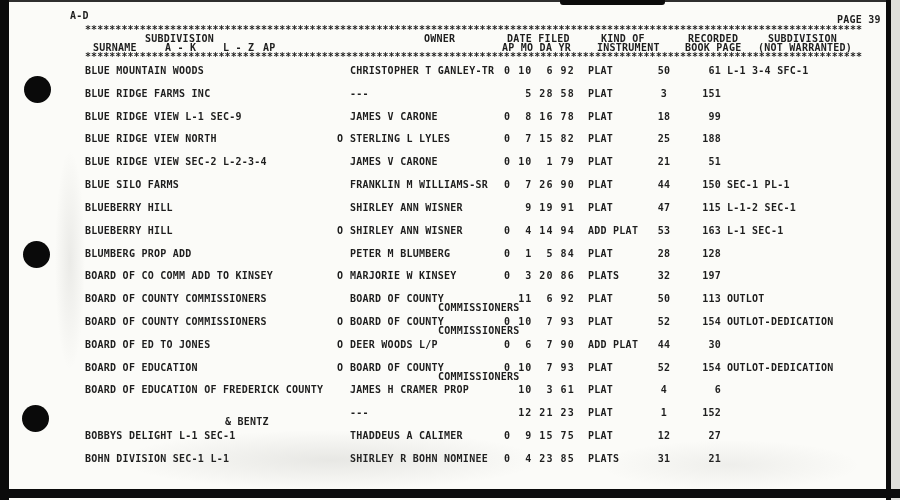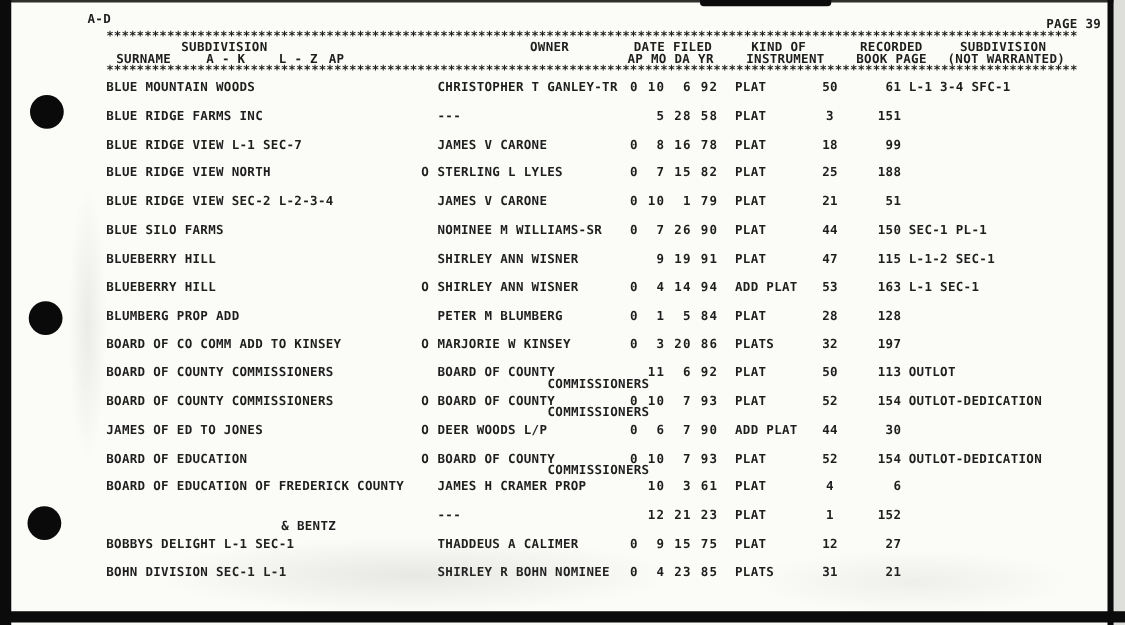--- a/index.html
+++ b/index.html
@@ -109,21 +109,21 @@
     <span class="txt c-owner">---</span>
 
     <span class="txt c-date">   5 28 58</span>
     <span class="txt c-inst">PLAT</span>
     <span class="txt c-book">3</span>
     <span class="txt c-page">151</span>
 
   </div>
 
   <div class="row" style="top: 111.64px;">
-    <span class="txt c-sub">BLUE RIDGE VIEW L-1 SEC-7</span>
+    <span class="txt c-sub">BLUE RIDGE VIEW L-1 SEC-9</span>
 
     <span class="txt c-owner">JAMES V CARONE</span>
 
     <span class="txt c-date">0  8 16 78</span>
     <span class="txt c-inst">PLAT</span>
     <span class="txt c-book">18</span>
     <span class="txt c-page">99</span>
 
   </div>
 
@@ -148,21 +148,21 @@
     <span class="txt c-date">0 10  1 79</span>
     <span class="txt c-inst">PLAT</span>
     <span class="txt c-book">21</span>
     <span class="txt c-page">51</span>
 
   </div>
 
   <div class="row" style="top: 180.1px;">
     <span class="txt c-sub">BLUE SILO FARMS</span>
 
-    <span class="txt c-owner">NOMINEE M WILLIAMS-SR</span>
+    <span class="txt c-owner">FRANKLIN M WILLIAMS-SR</span>
 
     <span class="txt c-date">0  7 26 90</span>
     <span class="txt c-inst">PLAT</span>
     <span class="txt c-book">44</span>
     <span class="txt c-page">150</span>
     <span class="txt c-desc">SEC-1 PL-1</span>
   </div>
 
   <div class="row" style="top: 202.92px;">
     <span class="txt c-sub">BLUEBERRY HILL</span>
@@ -233,21 +233,21 @@
     <span class="txt c-owner">BOARD OF COUNTY</span>
     <span class="txt c-owner2">COMMISSIONERS</span>
     <span class="txt c-date">0 10  7 93</span>
     <span class="txt c-inst">PLAT</span>
     <span class="txt c-book">52</span>
     <span class="txt c-page">154</span>
     <span class="txt c-desc">OUTLOT-DEDICATION</span>
   </div>
 
   <div class="row" style="top: 339.84px;">
-    <span class="txt c-sub">JAMES OF ED TO JONES</span>
+    <span class="txt c-sub">BOARD OF ED TO JONES</span>
 
     <span class="txt c-flag">O</span>
     <span class="txt c-owner">DEER WOODS L/P</span>
 
     <span class="txt c-date">0  6  7 90</span>
     <span class="txt c-inst">ADD PLAT</span>
     <span class="txt c-book">44</span>
     <span class="txt c-page">30</span>
 
   </div>

